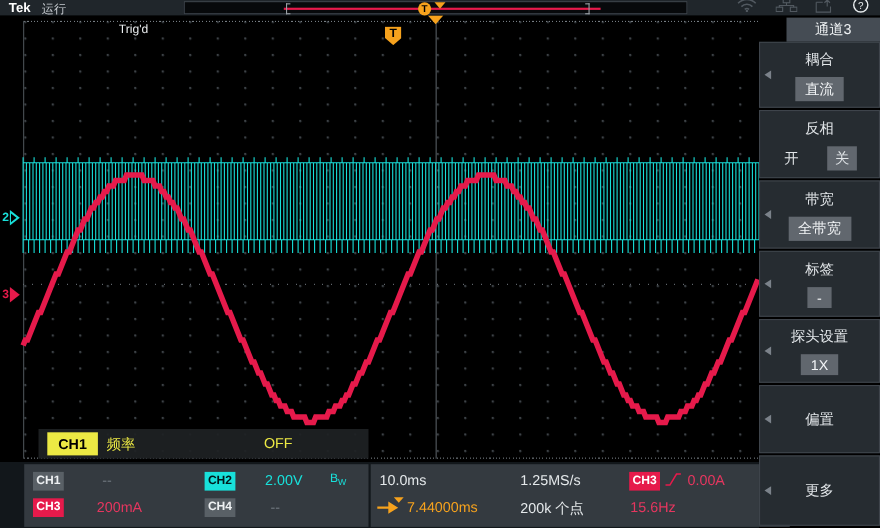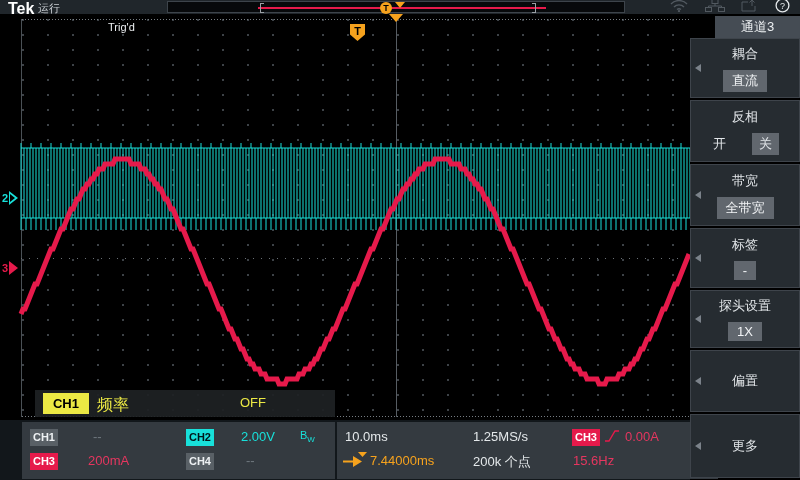--- a/index.html
+++ b/index.html
@@ -7,21 +7,21 @@
   body {
     position:relative; width:800px; height:480px; overflow:hidden;
     background:#000; font-family:"Liberation Sans", sans-serif;
     -webkit-font-smoothing:antialiased;
     --orange:#f6a21d; --yellow:#ece944; --cyan:#18e0da; --red:#e61a4b;
     --white:#e9ecee; --dim:#70787f;
   }
   
   .topbar { position:absolute; left:0; top:0; width:800px; height:14px;
     background:#20262b; z-index:30; }
-  .tek-logo { position:absolute; left:8px; top:0; font-size:16px; font-weight:bold;
+  .tek-logo { position:absolute; left:8px; top:0; font-size:12px; font-weight:bold;
     color:#fff; letter-spacing:0; }
   .run-status { position:absolute; left:38px; top:1px; font-size:11px; color:#c7ccd1; }
   .trig-status { position:absolute; left:108px; top:1px; font-size:11px; color:#eceff1;margin-top:20px; }
   .minimap { position:absolute; left:167px; top:1px; width:458px; height:12px;
     background:#07090b; border:1px solid #3d444b; }
   .minimap-line { position:absolute; left:90px; top:5px; width:288px; height:2px; background:var(--red); }
   .bracket { position:absolute; top:1px; width:4px; height:10px; border:1px solid #9aa0a5; }
   .bracket.l { left:92px; border-right:none; }
   .bracket.r { left:364px; border-left:none; }
   .minimap-t { position:absolute; left:212px; top:0px; width:12px; height:12px;
@@ -65,21 +65,21 @@
   
   .search-box { position:absolute; left:38px; top:35px; width:203px; height:28px;
     background:rgba(22,25,26,0.9); border:1px solid #7e8489; color:#d9e23b;
     font-size:14px; line-height:26px; padding-left:12px; }
   
   .measure-bar { position:absolute; left:35px; top:376px; width:300px; height:27px;
     background:rgba(30,33,35,0.93); }
   .measure-badge { position:absolute; left:8px; top:3px; width:46px; height:21px;
     background:var(--yellow); color:#000; font-weight:bold; font-size:13px;
     text-align:center; line-height:21px; }
-  .measure-label { position:absolute; left:62px; top:5px; color:var(--yellow); font-size:16px; }
+  .measure-label { position:absolute; left:62px; top:5px; color:var(--yellow); font-size:13px; }
   .measure-value { position:absolute; left:205px; top:5px; color:var(--yellow); font-size:13px; }
   
   .statusbar { position:absolute; left:0; top:420px; width:690px; height:60px;
     background:#12171b; z-index:20; }
   .panel { position:absolute; top:2px; height:57px; background:#343a40; }
   .panel.left { left:22px; width:313px; }
   .panel.mid { left:337px; width:381px; }
   .badge { position:absolute; width:28px; height:17px; font-size:11px; font-weight:bold;
     text-align:center; line-height:17px; }
   .badge.gray { background:#596066; color:#eef1f3; }

